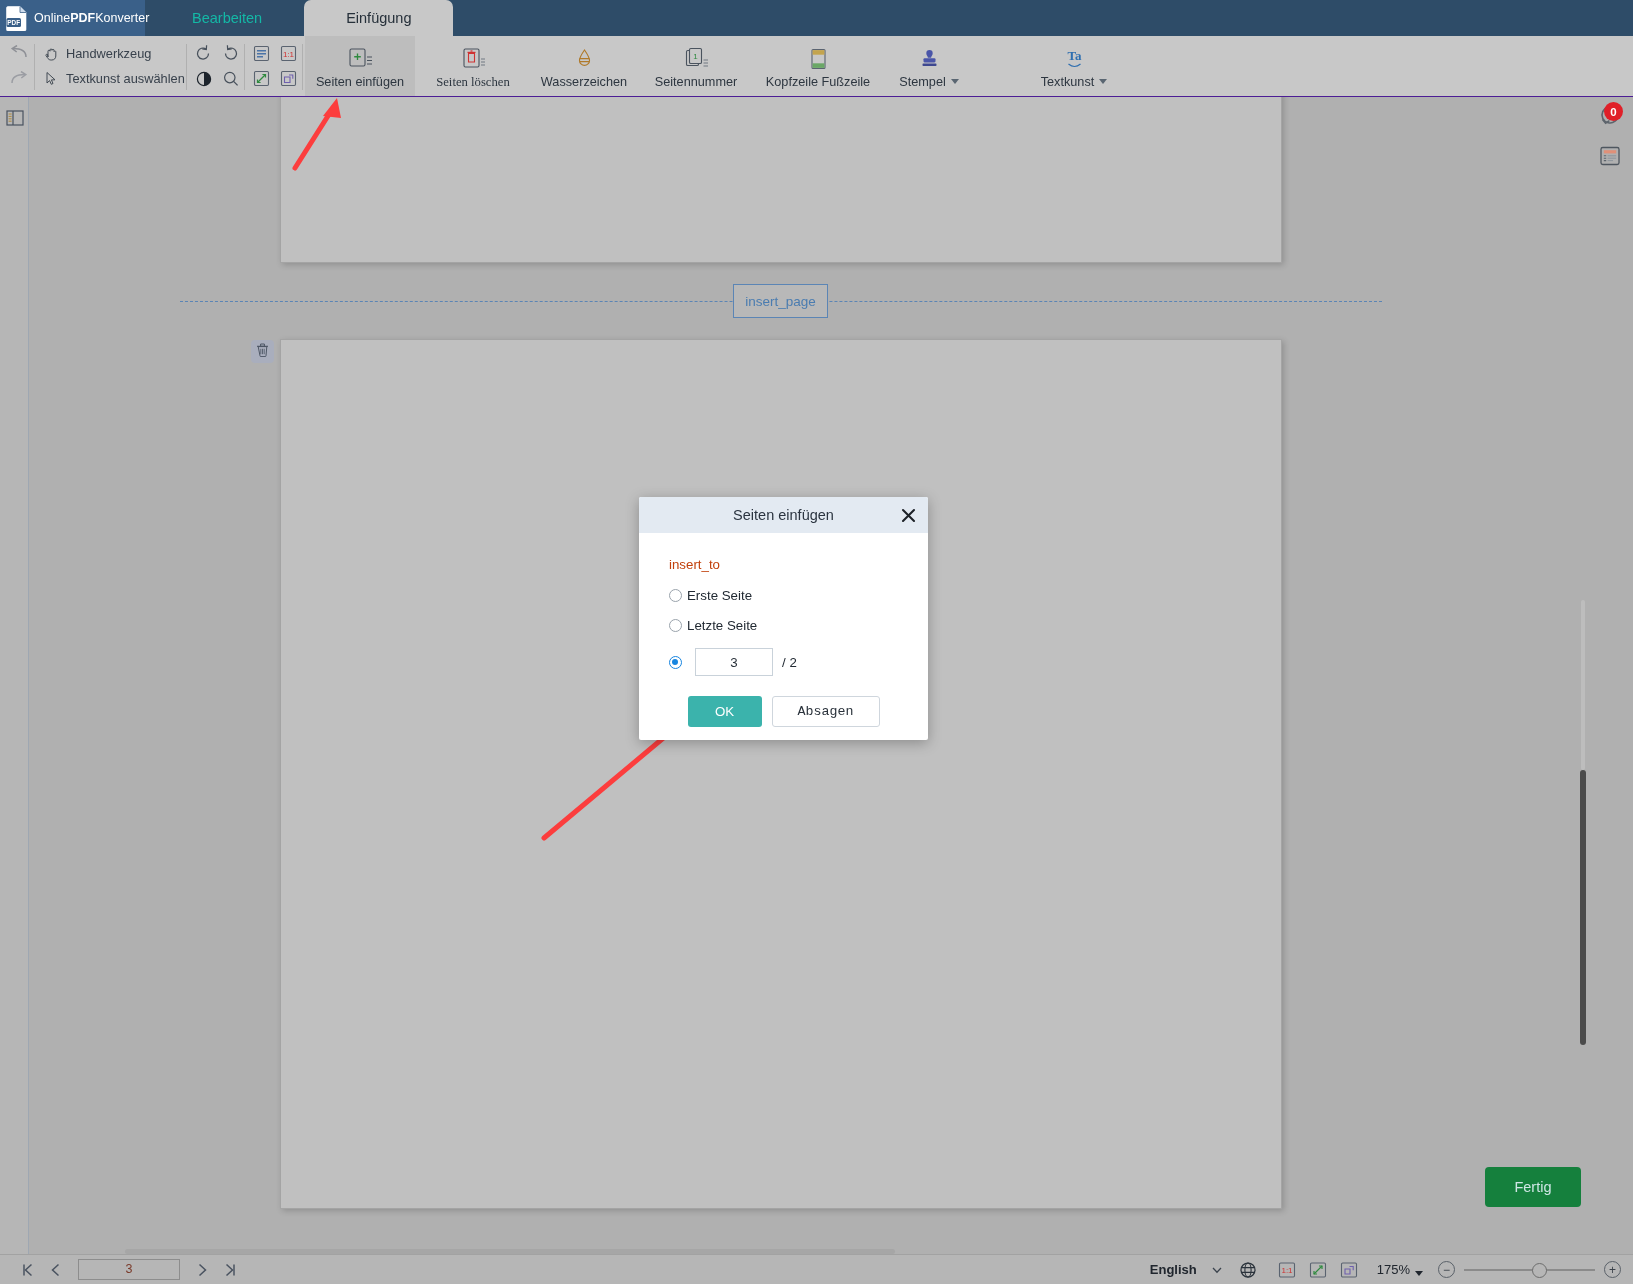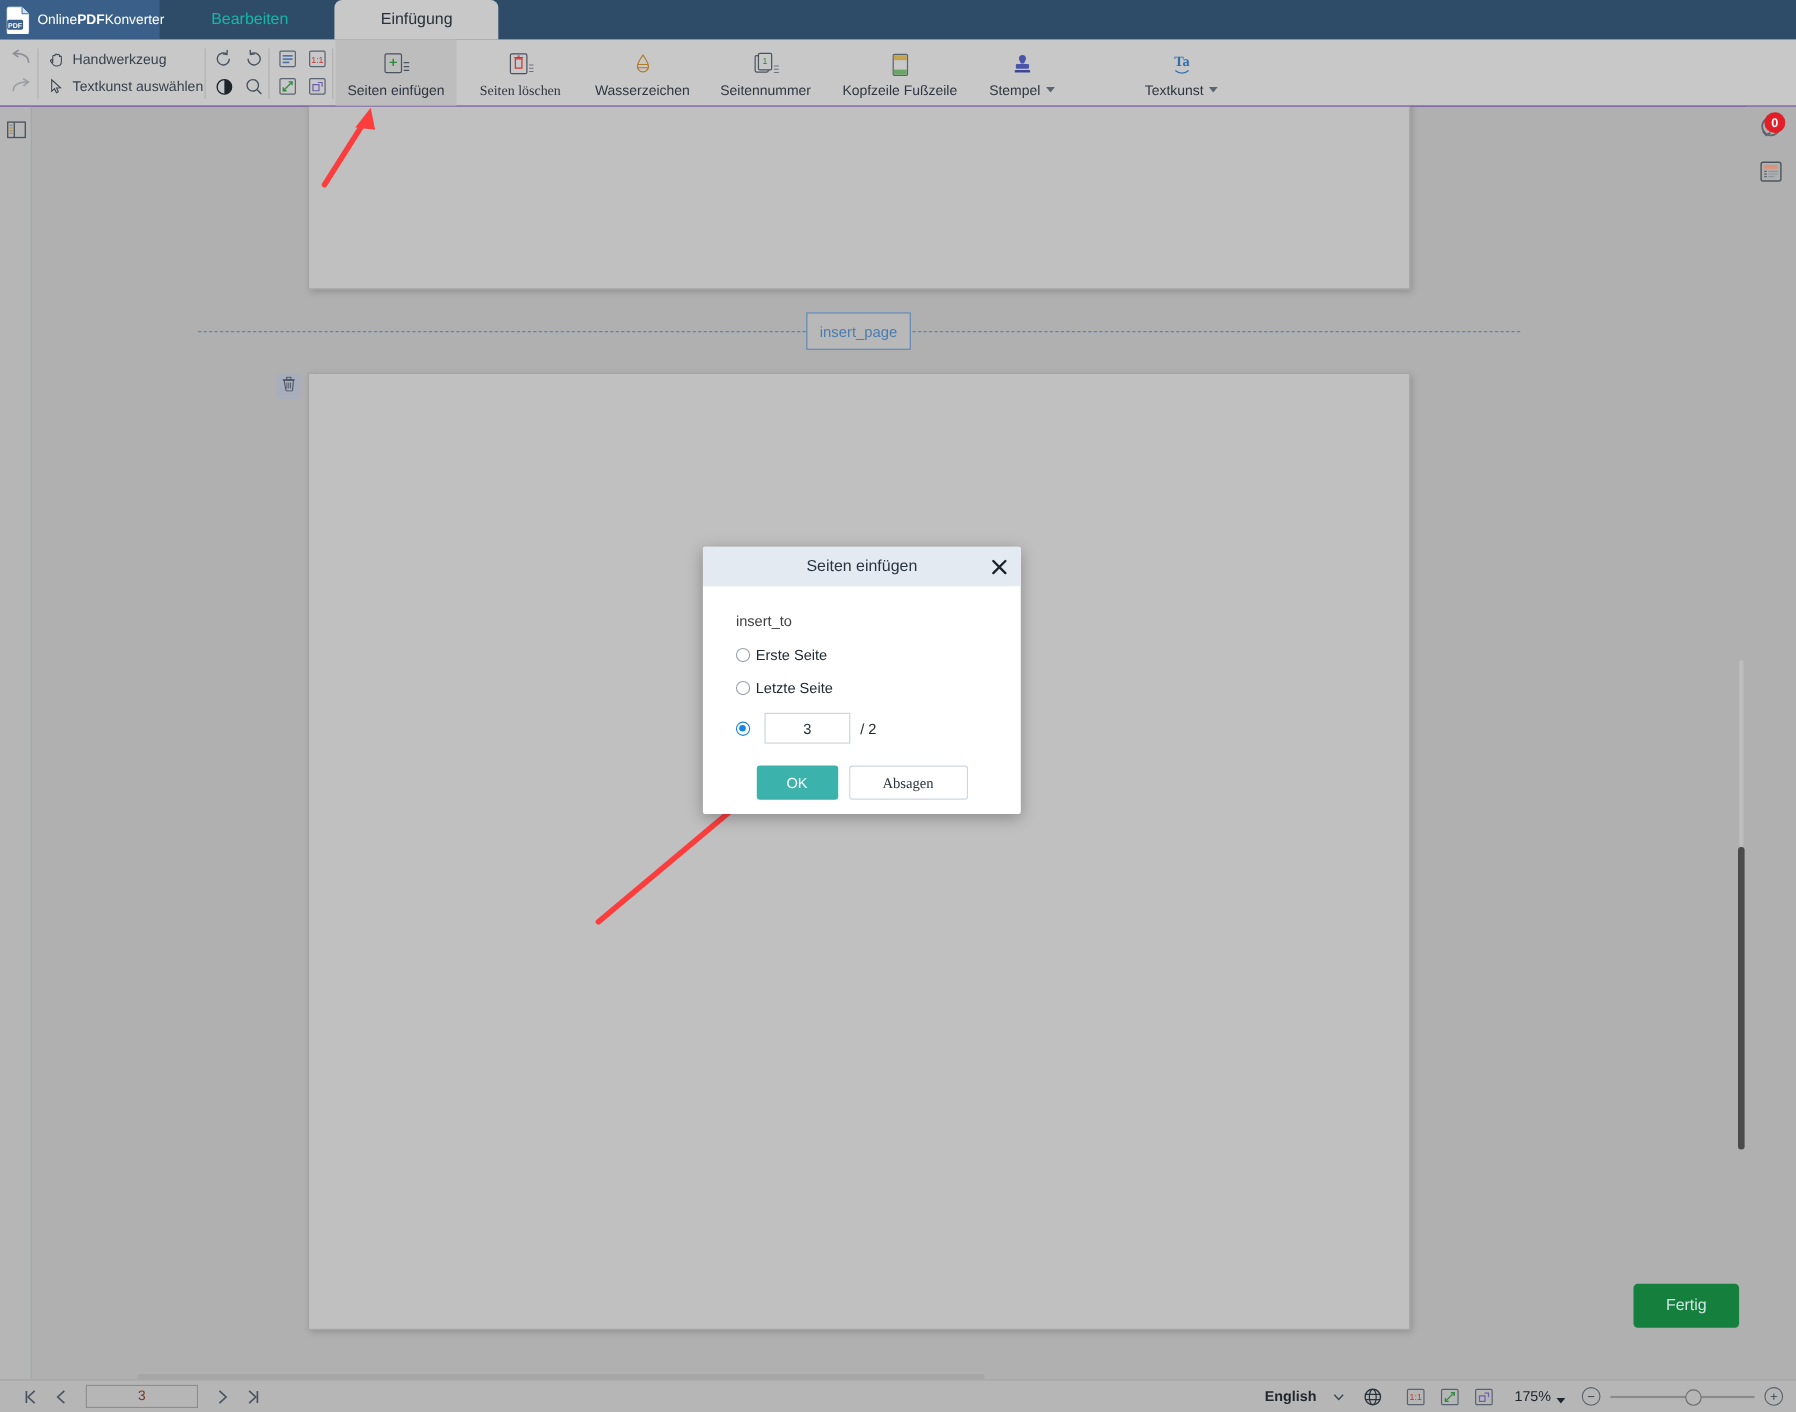--- a/index.html
+++ b/index.html
@@ -63,21 +63,21 @@
     color: #26303a;
     border-radius: 7px 7px 0 0;
     box-shadow: 0 0 0 0 transparent;
   }
 
   
   .ribbon {
     position: absolute; top: 36px; left: 0;
     width: 1633px; height: 60px;
     background: #c8c8c8;
-    border-bottom: 1px solid #4c1d95;
+    border-bottom: 3px solid #4c1d95;
   }
   .ribbon-undo {
     position: absolute; left: 4px; top: 4px;
     width: 30px; height: 52px;
     display: flex; flex-direction: column;
     align-items: center; justify-content: space-around;
   }
   .arrow-btn {
     width: 26px; height: 22px;
     display: flex; align-items: center; justify-content: center;
@@ -350,21 +350,21 @@
   .modal-title {
     font-size: 14.5px; color: #2b3440;
   }
   .modal-close {
     position: absolute; right: 10px; top: 8px;
     width: 20px; height: 20px;
     display: flex; align-items: center; justify-content: center;
     cursor: pointer; color: #1d2228;
   }
   .modal-body { padding: 24px 30px 0 30px; }
-  .modal-label { font-size: 13.3px; color: #404040; margin-bottom: 16px; }
+  .modal-label { font-size: 13.3px; color: #c2410c; margin-bottom: 16px; }
   .radio-row {
     display: flex; align-items: center;
     margin-bottom: 15px;
     font-size: 13.3px; color: #222a33;
     cursor: pointer;
   }
   .rdo {
     width: 13px; height: 13px; border-radius: 50%;
     border: 1.3px solid #9aa3ac; background: #fff;
     margin-right: 5px; flex: 0 0 auto;
@@ -404,21 +404,21 @@
     background: #3bb3ac;
     color: #ffffff; border: none; border-radius: 3px;
     font-size: 13.3px; cursor: pointer;
     font-family: "Liberation Sans", sans-serif;
   }
   .btn-cancel {
     width: 108px; height: 31px;
     background: #ffffff; color: #2a323b;
     border: 1px solid #cfd6dd; border-radius: 3px;
     font-size: 13.3px; cursor: pointer;
-    font-family: Liberation Serif, serif;
+    font-family: Liberation Mono, monospace;
   }
 </style>
 </head>
 <body>
 
 <div id="app">
 
   <div class="titlebar">
     <div class="brand">
       <span class="brand-logo">

